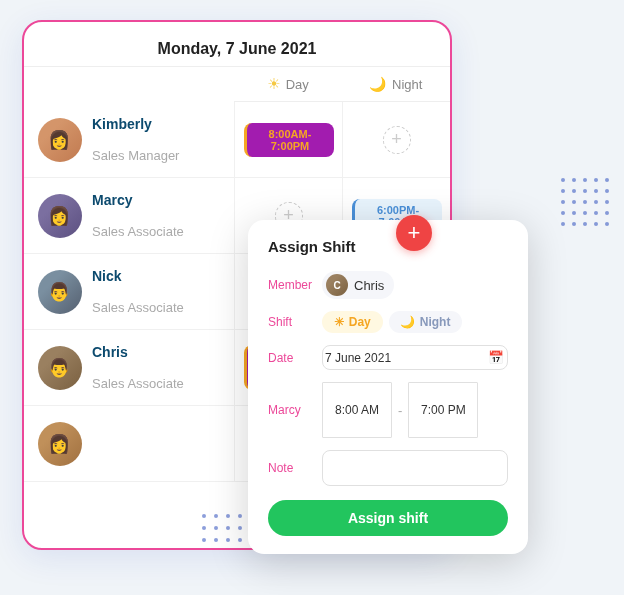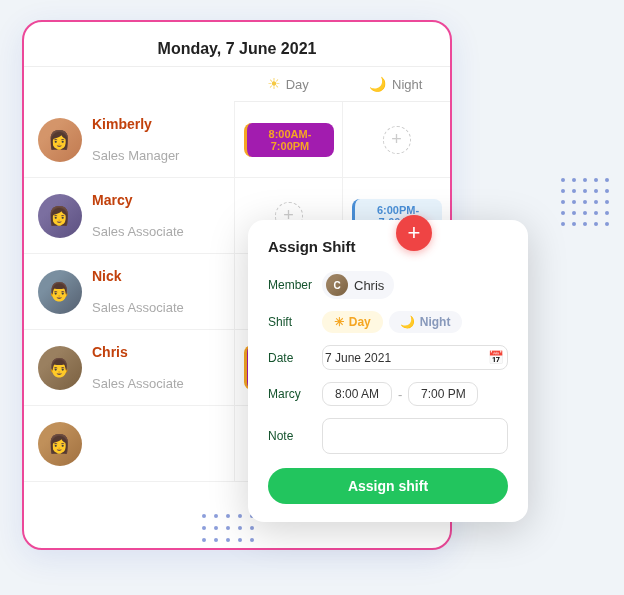--- a/index.html
+++ b/index.html
@@ -94,21 +94,21 @@
 
     .avatar-kimberly { background: linear-gradient(135deg, #d4956a 30%, #c17a50 100%); }
     .avatar-marcy { background: linear-gradient(135deg, #7b6fa0 30%, #5c5080 100%); }
     .avatar-nick { background: linear-gradient(135deg, #7a8fa0 30%, #556070 100%); }
     .avatar-chris { background: linear-gradient(135deg, #9a8060 30%, #7a6040 100%); }
     .avatar-marissa { background: linear-gradient(135deg, #c0905a 30%, #a07040 100%); }
 
     .employee-name {
       font-size: 14px;
       font-weight: 600;
-      color: #c2410c;
+      color: #0c4a6e;
     }
 
     .employee-role {
       font-size: 13px;
       color: #aaa;
       margin-top: 16px;
     }
 
     .shift-cells {
       display: flex;
@@ -205,21 +205,21 @@
 
     .panel-row {
       display: flex;
       align-items: center;
       margin-bottom: 12px;
       gap: 0;
     }
 
     .panel-label {
       font-size: 12px;
-      color: #14532d;
+      color: #ec4899;
       width: 54px;
       flex-shrink: 0;
     }
 
     .panel-value {
       display: flex;
       align-items: center;
       gap: 6px;
       font-size: 13px;
       color: #333;
@@ -290,22 +290,22 @@
     }
 
     .time-row {
       display: flex;
       align-items: center;
       gap: 6px;
     }
 
     .time-field {
       border: 1px solid #e0e0e0;
-      border-radius: 9px;
-      padding: 4px 8px;
+      border-radius: 1px;
+      padding: 20px 8px;
       font-size: 12px;
       color: #333;
       width: 70px;
       text-align: center;
     }
 
     .time-dash {
       color: #aaa;
       font-size: 13px;
     }

